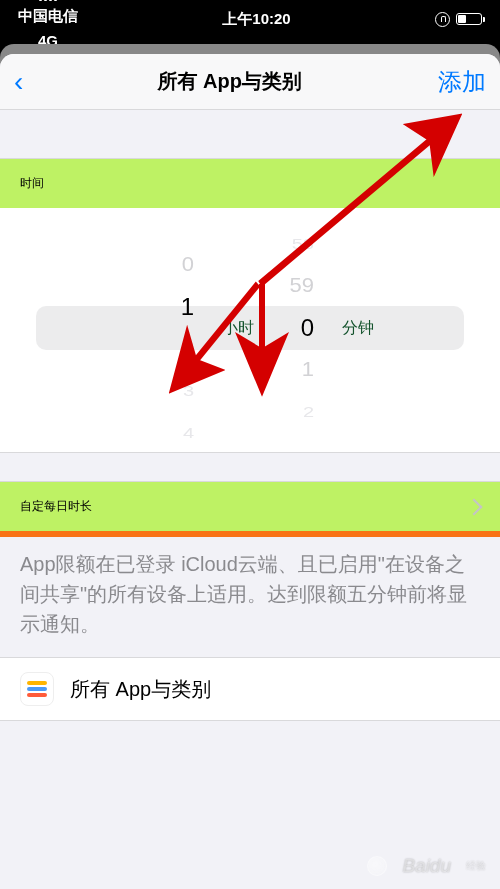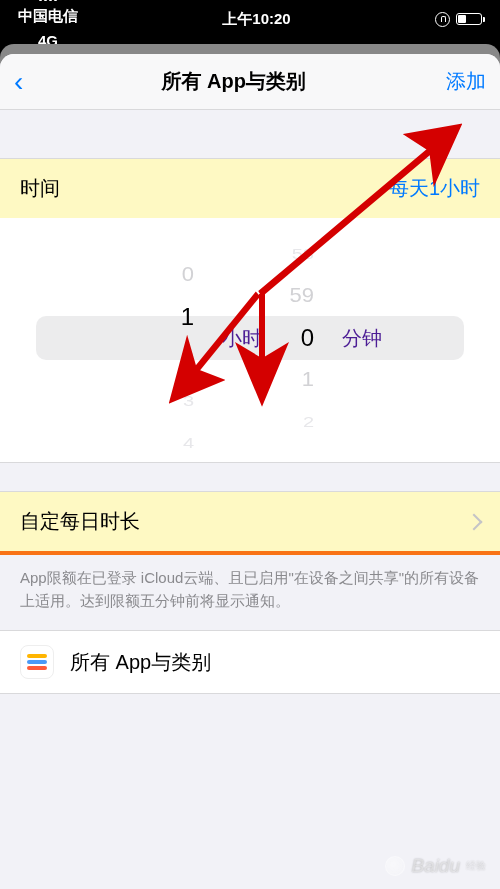--- a/index.html
+++ b/index.html
@@ -52,34 +52,34 @@
   .navbar {
     height:56px;
     background:#f8f8f9;
     border-bottom:1px solid #d9d9db;
     display:flex; align-items:center; justify-content:space-between;
     padding:0 14px;
   }
   .nav-left { display:flex; align-items:center; gap:2px; color:#007aff; font-size:20px; }
   .nav-left .chev { font-size:28px; line-height:1; font-weight:400; margin-right:-2px;}
   .nav-title { font-size:20px; font-weight:600; color:#000; }
-  .nav-right { color:#007aff; font-size:20px; }
+  .nav-right { color:#007aff; font-size:24px; }
 
   .spacer { height:48px; }
 
   .row {
-    background:#fef9c3;
+    background:#bef264;
     padding:16px 20px;
     display:flex; align-items:center; justify-content:space-between;
-    font-size:20px;
+    font-size:12px;
   }
   .row .label { color:#000; }
   .row .value { color:#007aff; }
   .sep-top { border-top:1px solid #d9d9db; }
-  .sep-bottom { border-bottom:4px solid #f97316; }
+  .sep-bottom { border-bottom:6px solid #f97316; }
 
   
   .picker-wrap {
     background:#fff;
     padding:10px 0 14px 0;
     position:relative;
     border-bottom:1px solid #d9d9db;
   }
   .picker {
     position:relative;
@@ -99,21 +99,21 @@
     display:flex; flex-direction:column; align-items:center;
   }
   .picker-col .cell {
     height:42px; line-height:42px; font-size:24px; color:#a6a6aa;
   }
   .picker-col .cell.sel { color:#000; }
   .picker-col .cell.far { color:#d2d2d5; font-size:22px; transform:scaleY(.88); }
   .picker-col .cell.edge { color:#e7e7ea; font-size:20px; transform:scaleY(.7);}
   .col-unit {
     position:absolute; top:50%; transform:translateY(-50%);
-    font-size:20px; color:#4c1d95;
+    font-size:16px; color:#14532d;
   }
   .col-unit.h { left:calc(50% - 28px); }
   .col-unit.m { left:calc(50% + 92px);font-family:Liberation Serif, serif; }
   .picker-col.hours .cell { text-align:right; padding-right:56px; width:120px;}
   .picker-col.mins  .cell { text-align:right; padding-right:56px; width:120px;}
   .sel-band {
     position:absolute; left:36px; right:36px; top:50%; transform:translateY(-50%);
     height:44px;
     background:rgba(120,120,128,0.14);
     border-radius:10px;
@@ -126,21 +126,21 @@
 
   .gap { height:28px; }
 
   .row.chevron::after {
     content:""; width:10px; height:10px; border-right:2px solid #c4c4c7; border-top:2px solid #c4c4c7;
     transform:rotate(45deg);
   }
 
   .footer-note {
     padding:12px 20px 18px 20px;
-    font-size:15px; line-height:1.5; color:#8a8a8e;
+    font-size:20px; line-height:1.5; color:#8a8a8e;
   }
   .section-header {
     padding:18px 20px 10px 20px;
     font-size:15px; color:#8a8a8e;
   }
 
   .cat-row {
     background:#fff;
     padding:14px 20px;
     display:flex; align-items:center; gap:16px;
@@ -155,21 +155,21 @@
   }
   .cat-icon .bar { width:20px; height:4px; border-radius:2px;}
   .cat-icon .bar.b1{ background:#ffb500;}
   .cat-icon .bar.b2{ background:#4a9af7;}
   .cat-icon .bar.b3{ background:#ff5b3a;}
 
   .watermark {
     position:absolute; right:14px; bottom:12px;
     color:rgba(255,255,255,0.45);
     font-size:19px; font-style:italic; font-weight:300;
-    display:flex; align-items:center; gap:6px;
+    display:flex; align-items:center; gap:15px;
     text-shadow:0 0 2px rgba(0,0,0,.3);
   }
   .watermark .sub { font-size:10px; font-style:normal; opacity:.8;}
   .wm-logo {
     width:20px; height:20px; border-radius:50%;
     background:radial-gradient(circle at 40% 40%, rgba(255,255,255,.5), rgba(255,255,255,.15));
     border:1px solid rgba(255,255,255,.35);
   }
 </style>
 </head>
@@ -204,21 +204,20 @@
       <span class="chev">‹</span>
     </div>
     <div class="nav-title">所有 App与类别</div>
     <div class="nav-right">添加</div>
   </div>
 
   <div class="spacer"></div>
 
   <div class="row sep-top">
     <span class="label">时间</span>
-    <span class="value">每天1小时</span>
   </div>
 
   <div class="picker-wrap">
     <div class="picker">
       <div class="sel-band"></div>
       <div class="picker-inner">
         <div class="picker-col hours">
           <div class="reel">
             <div class="cell edge">&nbsp;</div>
             <div class="cell far">0</div>

